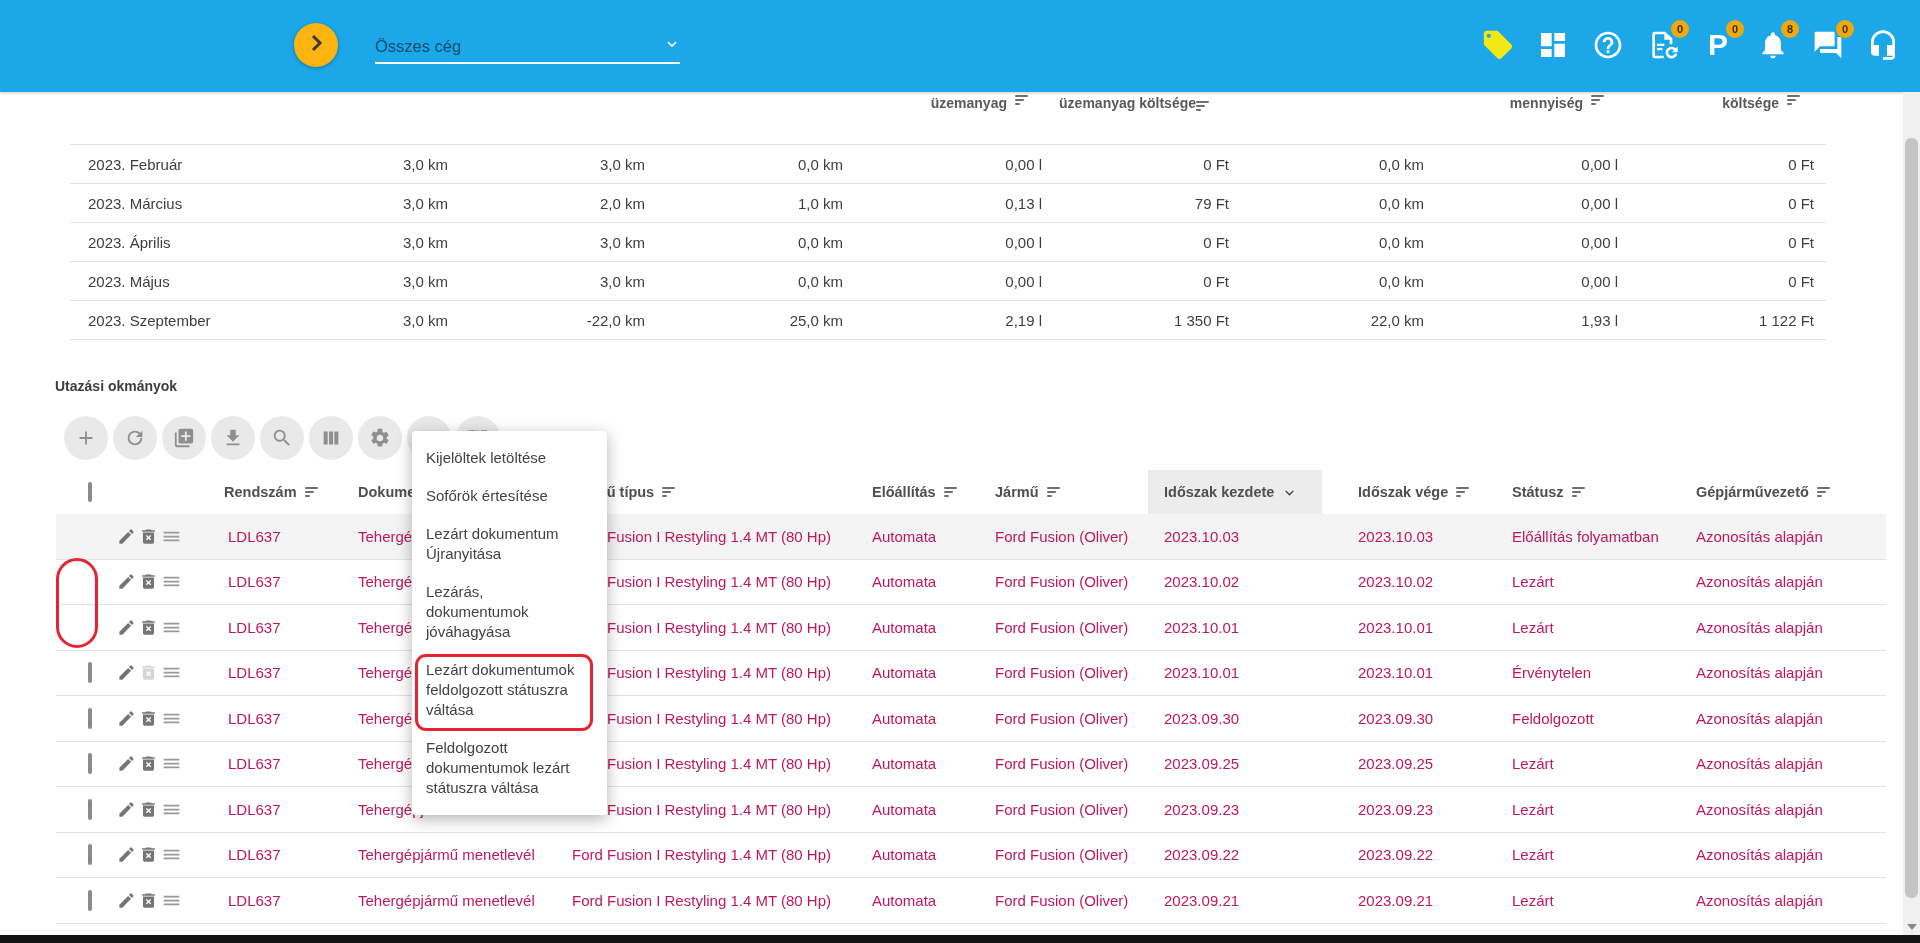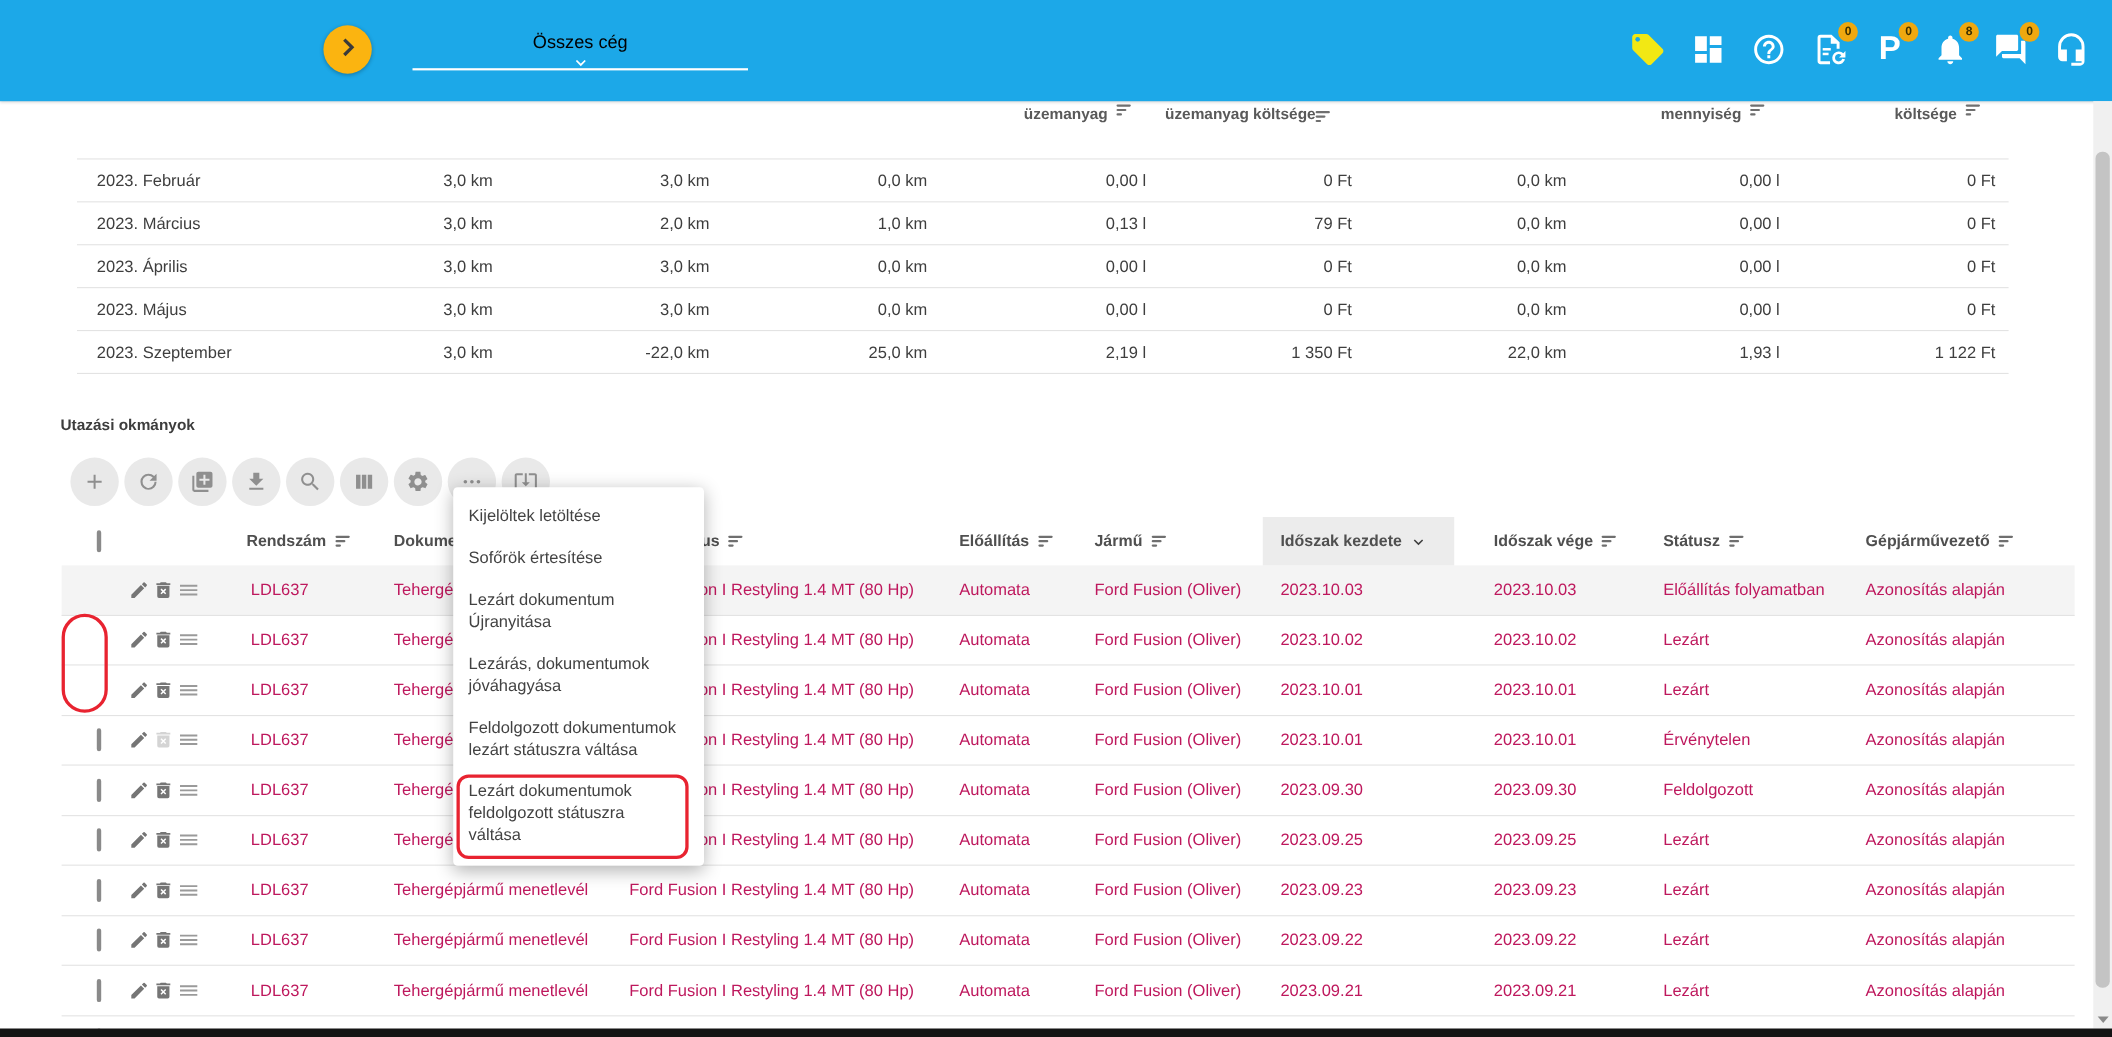--- a/index.html
+++ b/index.html
@@ -5,21 +5,21 @@
   html,body{margin:0;padding:0;}
   body{width:1920px;height:943px;position:relative;overflow:hidden;background:#fff;
        font-family:"Liberation Sans",sans-serif;color:#3e3e3e;}
   
   .topbar{position:absolute;left:0;top:0;width:1920px;height:92px;background:#1CA8E8;z-index:30;
           box-shadow:0 1px 3px rgba(0,0,0,.2);}
   .fab{position:absolute;left:294px;top:23px;width:44px;height:44px;border-radius:50%;
        background:#FBB410;display:flex;align-items:center;justify-content:center;
        box-shadow:0 1px 4px rgba(0,0,0,.3);cursor:pointer;}
   .company{position:absolute;left:375px;top:30px;width:305px;height:32px;border-bottom:2px solid #fff;
-           display:flex;align-items:center;justify-content:flex-start;color:#000000;font-size:16.5px;cursor:pointer;flex-direction:column;}
+           display:flex;align-items:center;justify-content:space-between;color:#0c4a6e;font-size:16.5px;cursor:pointer;}
   .top-icons{position:absolute;right:20px;top:28px;display:flex;gap:21px;align-items:center;}
   .ticon{position:relative;width:34px;height:34px;display:flex;align-items:center;justify-content:center;cursor:pointer;}
   .badge{position:absolute;top:-8px;right:-9px;width:18px;height:18px;border-radius:50%;background:#EFA80F;
          color:#3c3000;font-size:11px;font-weight:700;line-height:18px;text-align:center;}
   .pletter{font-weight:800;font-size:30px;color:#fff;line-height:34px;}
   
   .sum{position:absolute;left:70px;top:92px;width:1756px;}
   .scols{display:grid;grid-template-columns:210px 168px 197px 198px 199px 187px 195px 194px 196px 1fr;}
   .sum-head{height:49px;font-size:14px;font-weight:700;color:#595959;padding-top:3px;align-items:start;}
   .sum-head .shc{display:flex;justify-content:flex-end;align-items:flex-start;padding-right:14px;}
@@ -49,21 +49,21 @@
   .actions{display:flex;align-items:center;gap:3px;}
   .aicon{display:inline-flex;cursor:pointer;}
   .aicon.disabled{opacity:.3;}
   .cb{width:25px;height:25px;border-radius:4px;box-sizing:border-box;position:relative;cursor:pointer;}
   .cb.unchecked{border:2px solid #8a8a8a;background:#fff;}
   .cb.checked{background:#F2A71B;}
   .cb.checked::after{content:"";position:absolute;left:8px;top:3px;width:7px;height:13px;
         border:solid #fff;border-width:0 3px 3px 0;transform:rotate(42deg);}
   .cb.none{visibility:hidden;}
   
-  .menu{position:absolute;left:412px;top:443px;width:228px;background:#fff;border-radius:4px;
+  .menu{position:absolute;left:412px;top:431px;width:195px;background:#fff;border-radius:4px;
         box-shadow:0 4px 16px rgba(0,0,0,.3);padding:8px 0;z-index:40;box-sizing:border-box;}
   .mitem{padding:9px 24px 9px 14px;font-size:15px;line-height:20px;color:#424242;position:relative;cursor:pointer;}
   .mitem.highlighted::after{content:"";position:absolute;left:3px;right:14px;top:3px;bottom:-2px;
         border:3px solid #E82330;border-radius:11px;pointer-events:none;}
   
   .cb-ring{position:absolute;left:56px;top:558px;width:42px;height:90px;border:3px solid #E82330;
         border-radius:22px;z-index:50;box-sizing:border-box;pointer-events:none;}
   .sb{position:absolute;right:0;top:92px;width:17px;height:843px;background:#f0f0f0;z-index:60;}
   .sb-thumb{position:absolute;left:2px;right:2px;top:46px;height:760px;background:#c4c4c4;border-radius:6px;cursor:pointer;}
   .sb-btn{position:absolute;left:0;bottom:0;width:17px;height:17px;display:flex;align-items:center;justify-content:center;cursor:pointer;}
@@ -686,23 +686,23 @@
 <div class="menu">
 
     <div class="mitem normal">Kijelöltek letöltése</div>
 
     <div class="mitem normal">Sofőrök értesítése</div>
 
     <div class="mitem normal">Lezárt dokumentum Újranyitása</div>
 
     <div class="mitem normal">Lezárás, dokumentumok jóváhagyása</div>
 
+    <div class="mitem highlighted">Lezárt dokumentumok feldolgozott státuszra váltása</div>
+
     <div class="mitem normal">Feldolgozott dokumentumok lezárt státuszra váltása</div>
-
-    <div class="mitem highlighted">Lezárt dokumentumok feldolgozott státuszra váltása</div>
   </div>
 
 <div class="cb-ring"></div>
 
 <div class="sb">
   <div class="sb-thumb"></div>
   <div class="sb-btn">
       <span class="sb-arrow"></span>
     </div>
 </div>

